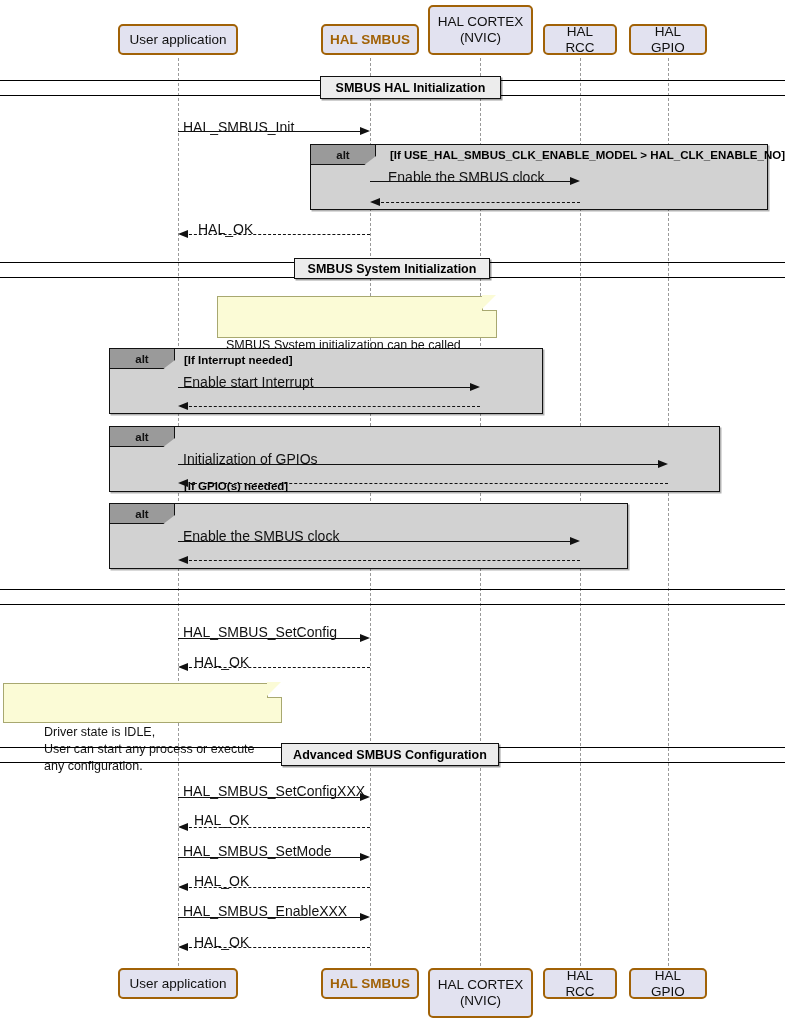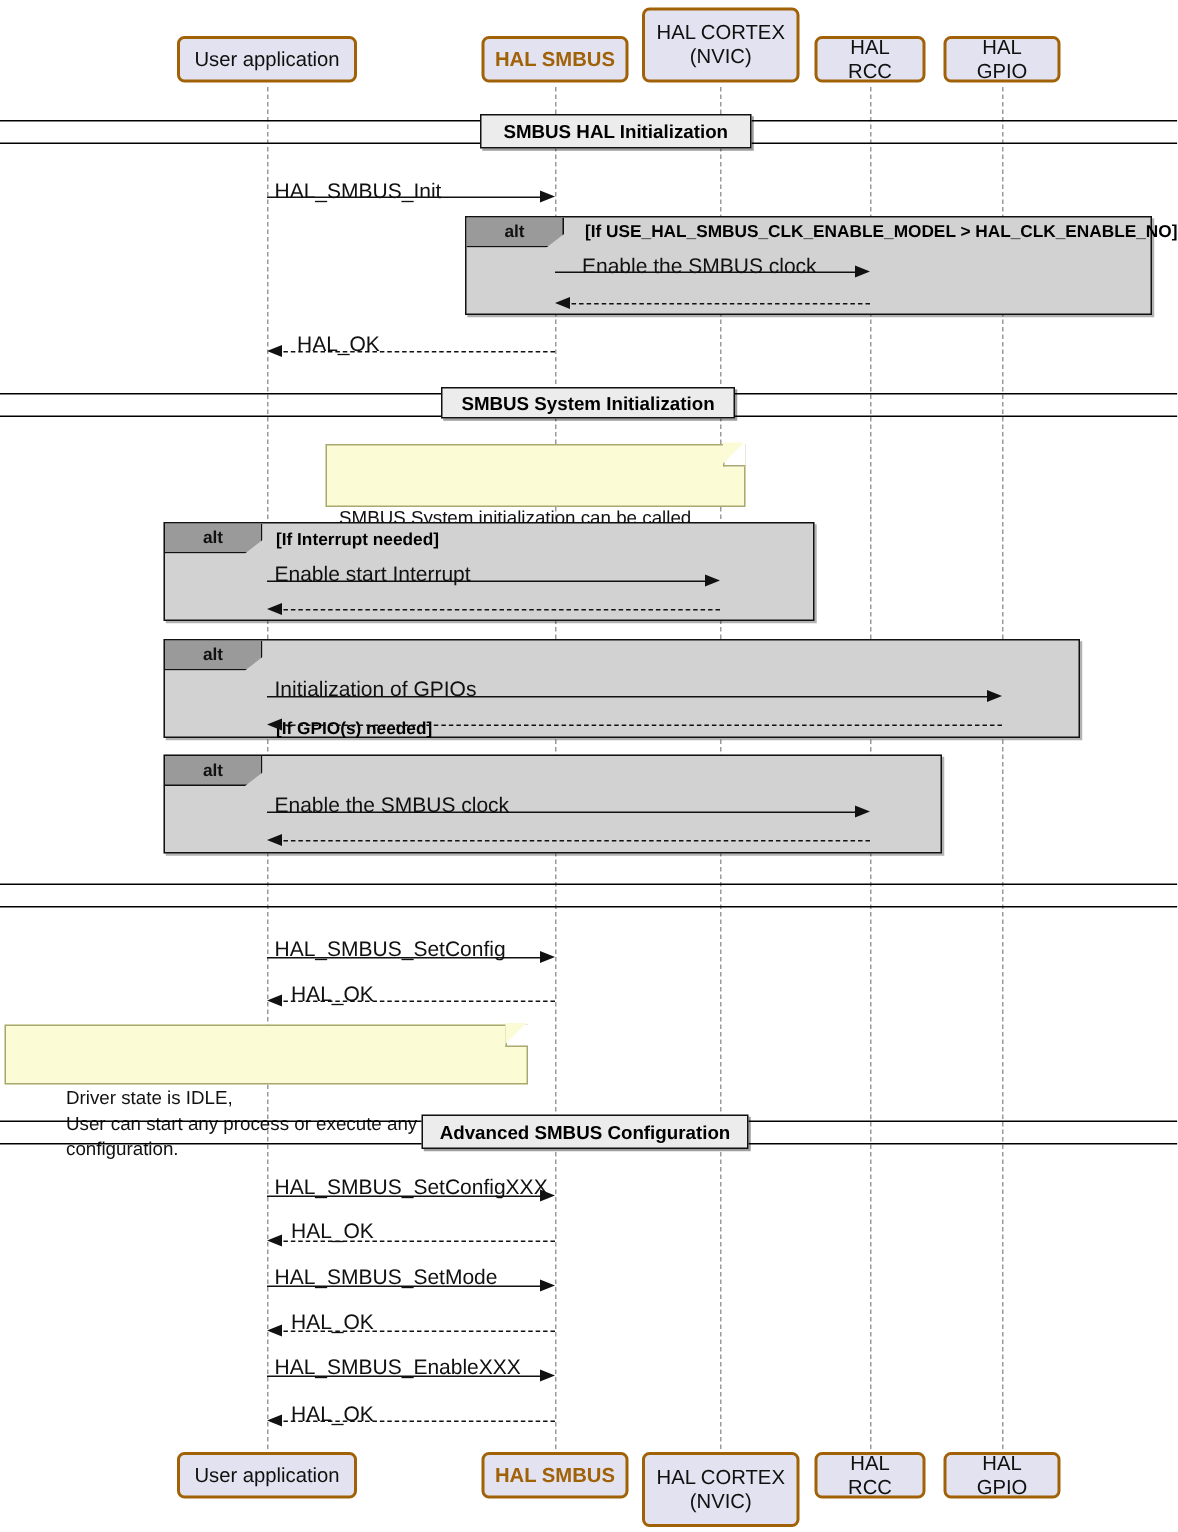--- a/index.html
+++ b/index.html
@@ -287,21 +287,21 @@
   </div>
   <div class="msg-line" style="left:178px; top:638px; width:186px;"></div>
   <div class="arrowhead right" style="left:360px; top:633.5px;"></div>
 
   <div class="msg-label" style="left:194px; top:654px;">
     <span>HAL_OK</span>
   </div>
   <div class="msg-line ret" style="left:184px; top:667px; width:186px;"></div>
   <div class="arrowhead left" style="left:178px; top:662.5px;"></div>
 
-  <div class="note" style="left:3px; top:683px; width:349px; height:40px;padding-left:40px;">
+  <div class="note" style="left:3px; top:683px; width:279px; height:40px;padding-left:40px;">
     <div class="note-fold"></div>
     <span>Driver state is IDLE,
 User can start any process or execute any configuration.</span>
   </div>
 
   <div class="divider-rail" style="top:747px;"></div>
   <div class="divider-rail" style="top:762px;"></div>
   <div class="divider-box" style="left:281px; top:743px; width:218px; height:23px;justify-content:center;">
     <span>Advanced SMBUS Configuration</span>
   </div>

